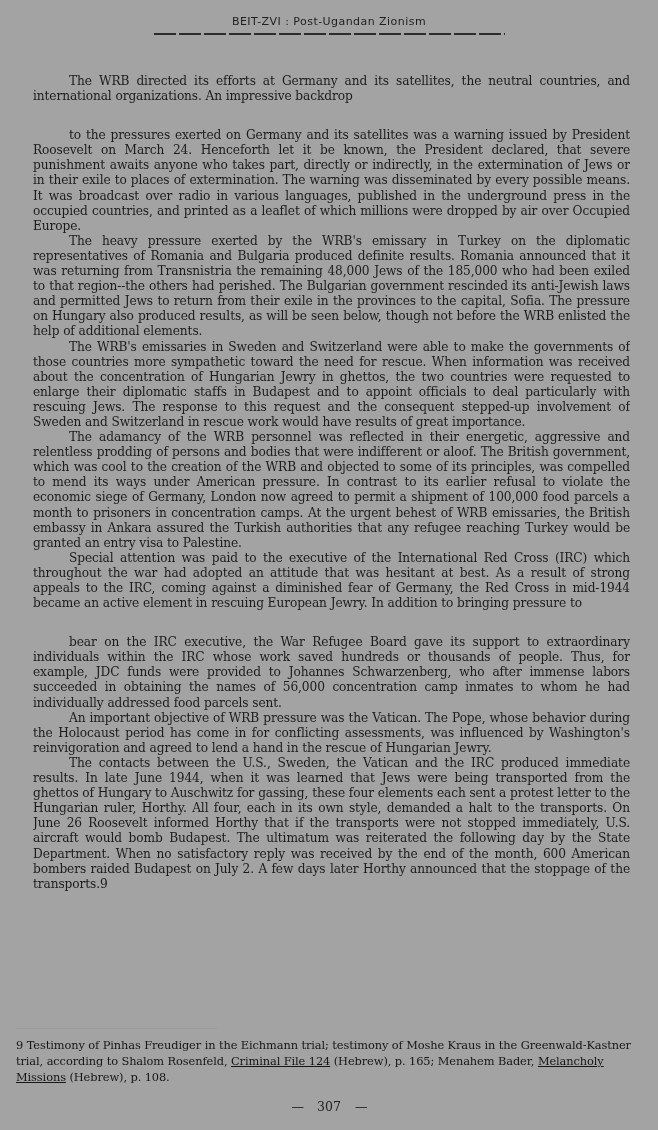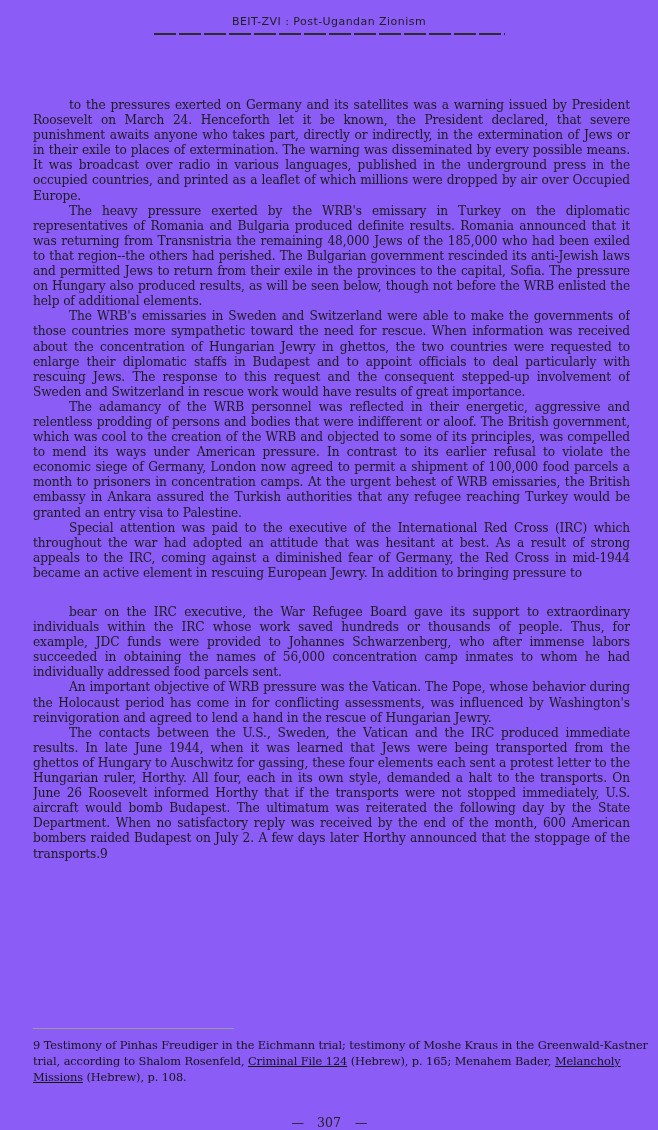--- a/index.html
+++ b/index.html
@@ -1,21 +1,21 @@
 <!DOCTYPE html>
 <html><head>
 <meta charset="utf-8">
 <style>
   html, body { margin: 0; padding: 0; background: #e8e8e8; }
   .page {
     position: relative;
     width: 658px;
     height: 1130px;
     margin: 0 auto;
-    background: #8b5cf6;
+    background: #a3a3a3;
     color: #1c1c1c;
     font-family: "DejaVu Serif", "Liberation Serif", serif;
     overflow: hidden;
   }
 
   
   .running-head {
     padding-top: 15px;
     text-align: center;
     font-family: "DejaVu Sans", "Liberation Sans", sans-serif;
@@ -45,21 +45,21 @@
   }
   .para { margin: 0; text-indent: 36px; }
   .para.gap { margin-top: 24px; }
   .it { }
   .ul { text-decoration: underline; }
 
   
   .footnote-area {
     position: absolute;
     top: 1028px;
-    left: 33px;
+    left: 16px;
     right: 10px;
   }
   .fn-rule {
     width: 201px;
     height: 1px;
     background: #9a9a9a;
     margin-bottom: 8px;
   }
   .footnote {
     margin: 0;
@@ -68,38 +68,39 @@
     text-align: left;
     letter-spacing: -0.1px;
     color: #161616;
   }
 
   
   .page-footer {
     position: absolute;
     left: 0;
     right: 0;
-    bottom: 0;
+    bottom: 16px;
     text-align: center;
     font-size: 12.5px;
     color: #222;
   }
   .page-footer .dash { margin: 0 14px; letter-spacing: -1px; }
 </style>
 </head>
 <body>
 
 <div class="page">
 
   <header>
     <div class="running-head">BEIT-ZVI : Post-Ugandan Zionism</div>
     <div class="head-rule"></div>
   </header>
 
   <main class="body-text" id="body-text">
+      <p class="para"><span>The WRB directed its efforts at Germany and its satellites, the neutral countries, and international organizations. An impressive backdrop</span></p>
       <p class="para gap"><span>to the pressures exerted on Germany and its satellites was a warning issued by President Roosevelt on March 24. Henceforth let it be known, the President declared, that severe punishment awaits anyone who takes part, directly or indirectly, in the extermination of Jews or in their exile to places of extermination. The warning was disseminated by every possible means. It was broadcast over radio in various languages, published in the underground press in the occupied countries, and printed as a leaflet of which millions were dropped by air over Occupied Europe.</span></p>
       <p class="para"><span>The heavy pressure exerted by the WRB's emissary in Turkey on the diplomatic representatives of Romania and Bulgaria produced definite results. Romania announced that it was returning from Transnistria the remaining 48,000 Jews of the 185,000 who had been exiled to that region--the others had perished. The Bulgarian government rescinded its anti-Jewish laws and permitted Jews to return from their exile in the provinces to the capital, Sofia. The pressure on Hungary also produced results, as will be seen below, though not before the WRB enlisted the help of additional elements.</span></p>
       <p class="para"><span>The WRB's emissaries in Sweden and Switzerland were able to make the governments of those countries more sympathetic toward the need for rescue. When information was received about the concentration of Hungarian Jewry in ghettos, the two countries were requested to enlarge their diplomatic staffs in Budapest and to appoint officials to deal particularly with rescuing Jews. The response to this request and the consequent stepped-up involvement of Sweden and Switzerland in rescue work would have results of great importance.</span></p>
       <p class="para"><span>The adamancy of the WRB personnel was reflected in their energetic, aggressive and relentless prodding of persons and bodies that were indifferent or aloof. The British government, which was cool to the creation of the WRB and objected to some of its principles, was compelled to mend its ways under American pressure. In contrast to its earlier refusal to violate the economic siege of Germany, London now agreed to permit a shipment of 100,000 food parcels a month to prisoners in concentration camps. At the urgent behest of WRB emissaries, the British embassy in Ankara assured the Turkish authorities that any refugee reaching Turkey would be granted an entry visa to Palestine.</span></p>
       <p class="para"><span>Special attention was paid to the executive of the International Red Cross (IRC) which throughout the war had adopted an attitude that was hesitant at best. As a result of strong appeals to the IRC, coming against a diminished fear of Germany, the Red Cross in mid-1944 became an active element in rescuing European Jewry. In addition to bringing pressure to</span></p>
       <p class="para gap"><span>bear on the IRC executive, the War Refugee Board gave its support to extraordinary individuals within the IRC whose work saved hundreds or thousands of people. Thus, for example, JDC funds were provided to </span><span class="it">Johannes Schwarzenberg,</span><span> who after immense labors succeeded in obtaining the names of 56,000 concentration camp inmates to whom he had individually addressed food parcels sent.</span></p>
       <p class="para"><span>An important objective of WRB pressure was the Vatican. The Pope, whose behavior during the Holocaust period has come in for conflicting assessments, was influenced by Washington's reinvigoration and agreed to lend a hand in the rescue of Hungarian Jewry.</span></p>
       <p class="para"><span>The contacts between the U.S., Sweden, the Vatican and the IRC produced immediate results. In late June 1944, when it was learned that Jews were being transported from the ghettos of Hungary to Auschwitz for gassing, these four elements each sent a protest letter to the Hungarian ruler, Horthy. All four, each in its own style, demanded a halt to the transports. On June 26 Roosevelt informed Horthy that if the transports were not stopped immediately, U.S. aircraft would bomb Budapest. The ultimatum was reiterated the following day by the State Department. When no satisfactory reply was received by the end of the month, 600 American bombers raided Budapest on July 2. A few days later Horthy announced that the stoppage of the transports.9</span></p>
     </main>
 

